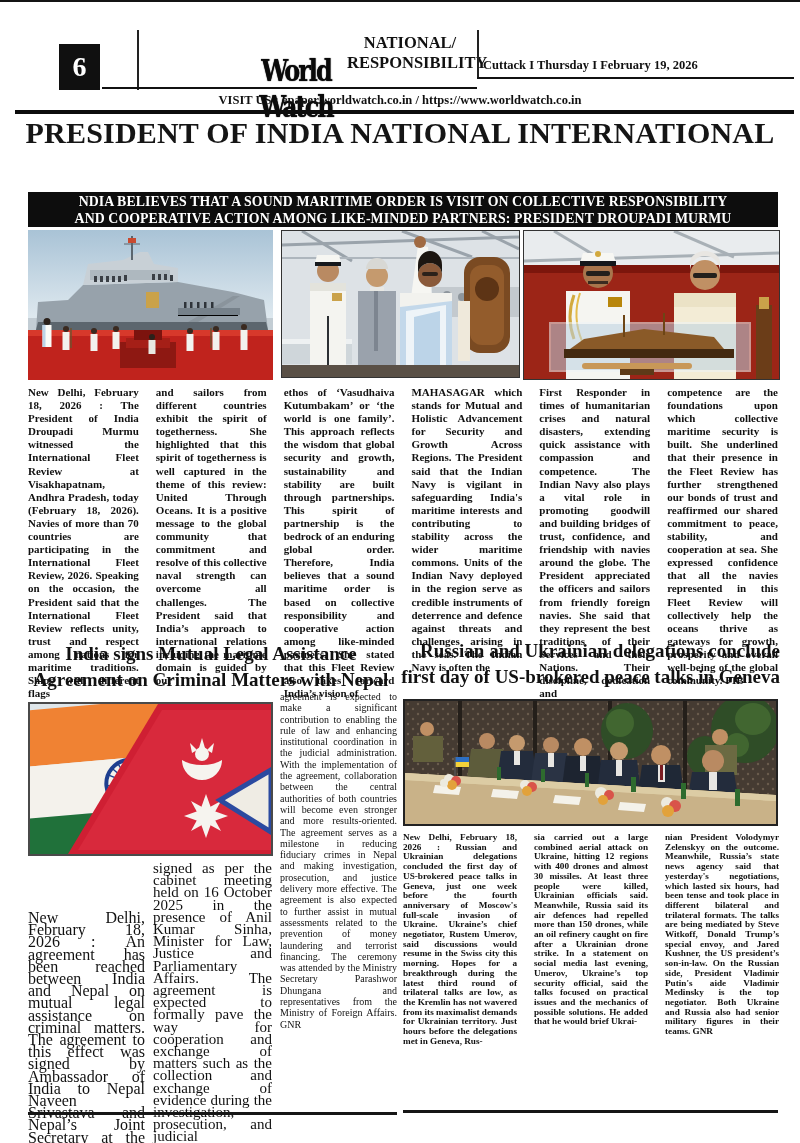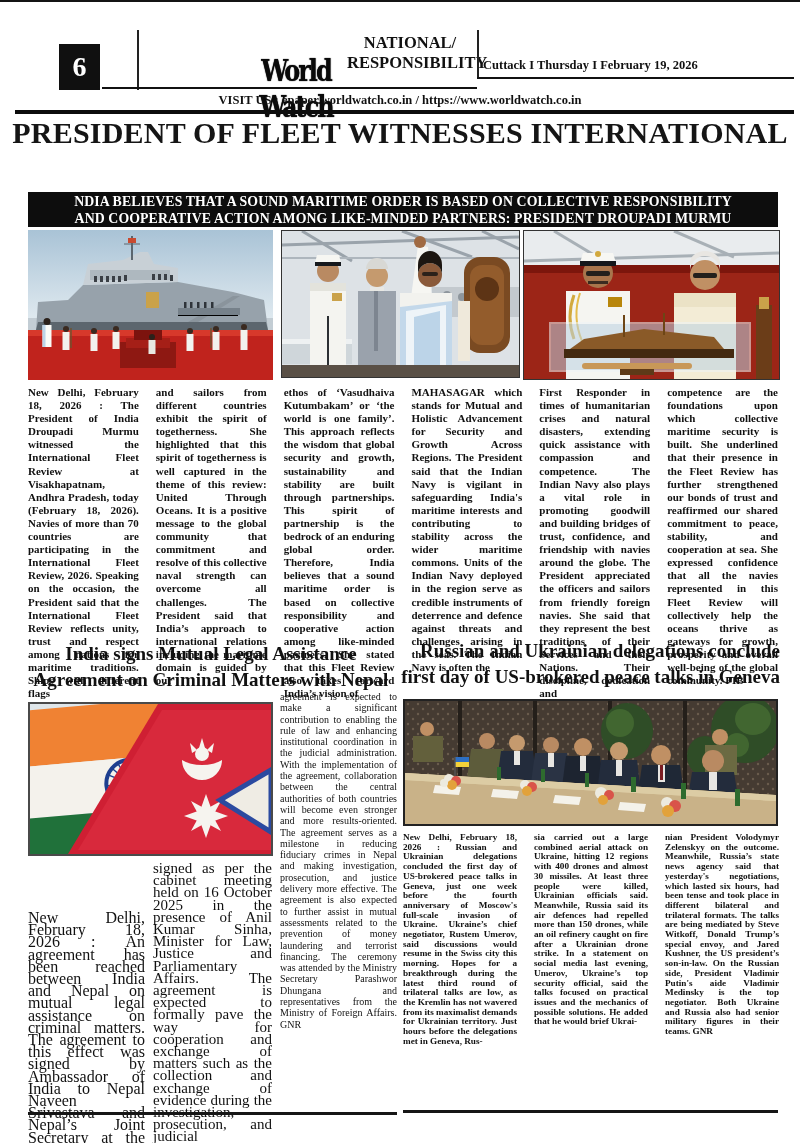--- a/index.html
+++ b/index.html
@@ -62,24 +62,24 @@
     <span>RESPONSIBILITY</span>
   </div>
   <div class="abs vline" style="left:477px;top:30px;height:48px;"></div>
   <div class="abs dateline">Cuttack I Thursday I February 19,  2026</div>
   <div class="abs rule" style="left:477px;top:77px;width:317px;height:2px;"></div>
   <div class="abs rule" style="left:102px;top:87px;width:375px;height:2px;"></div>
   <div class="abs visit">VISIT US : epaper.worldwatch.co.in / https://www.worldwatch.co.in</div>
   <div class="abs thickrule"></div>
 
   <div class="abs headline">
-    <span>PRESIDENT OF FLEET WITNESSES INTERNATIONAL</span><br>
+    <span>PRESIDENT OF INDIA NATIONAL INTERNATIONAL</span><br>
   </div>
   <div class="abs kicker">
-    <span>NDIA BELIEVES THAT A SOUND MARITIME ORDER IS BASED ON COLLECTIVE RESPONSIBILITY</span><br>
+    <span>NDIA BELIEVES THAT A SOUND MARITIME ORDER IS VISIT ON COLLECTIVE RESPONSIBILITY</span><br>
     <span>AND COOPERATIVE ACTION AMONG LIKE-MINDED PARTNERS: PRESIDENT DROUPADI MURMU</span>
   </div>
 
   <div class="abs photo ph1">
     <svg width="245" height="150" viewBox="0 0 245 150" xmlns="http://www.w3.org/2000/svg">
       <defs>
         <linearGradient id="sky1" x1="0" y1="0" x2="0" y2="1">
           <stop offset="0" stop-color="#a9c3d6"></stop>
             <stop offset="1" stop-color="#e9f0f4"></stop>
         </linearGradient>

